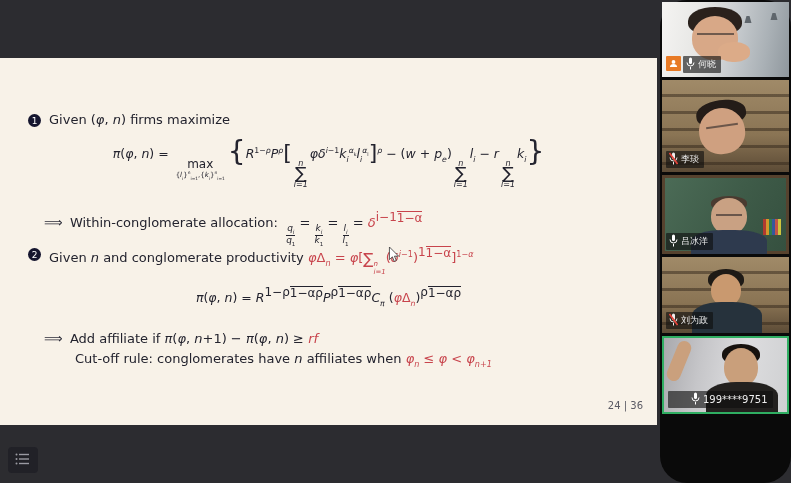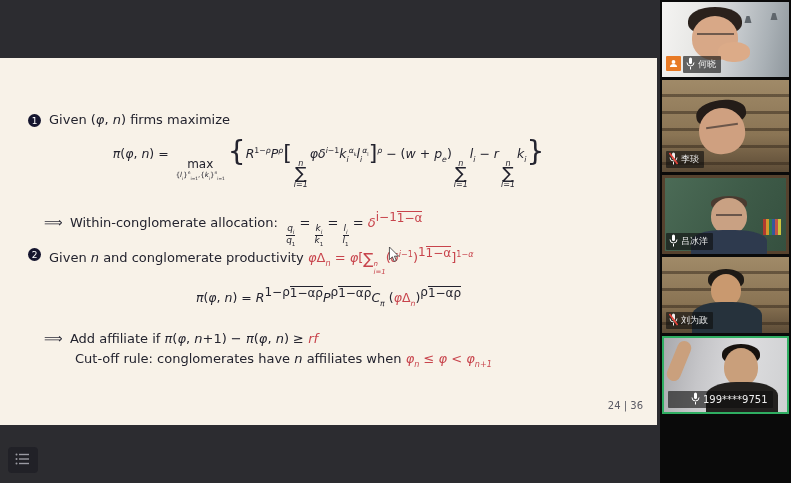--- a/index.html
+++ b/index.html
@@ -43,21 +43,21 @@
   .bigb{font-size:28px;line-height:0;vertical-align:-3px;font-weight:400;}
   .bigk{font-size:22px;line-height:0;vertical-align:-2px;font-weight:400;}
   .pagenum{position:absolute;right:14px;top:342px;font-size:10px;color:#5a5a64;}
   
   .cursor{position:absolute;left:388px;top:247px;z-index:5;}
   
   .panel-btn{position:absolute;left:8px;top:447px;width:30px;height:26px;background:#212127;
     border:none;border-radius:4px;display:flex;align-items:center;justify-content:center;cursor:pointer;}
   
   .video-strip{position:absolute;right:0;top:0;width:131px;height:483px;background:#0a0a0a;
-    box-sizing:border-box;padding:2px 2px 0 2px;}
+    box-sizing:border-box;padding:2px 2px 0 2px;border-radius:27px;}
   .tile{position:relative;width:127px;margin-bottom:3px;overflow:hidden;background:#1a1a1a;box-sizing:border-box;}
   .t1{height:75px;} .t2{height:76px;} .t3{height:92px;} .t4{height:79px;} .t5{height:76px;}
   .t6{height:78px;border:2px solid #2fae62;}
   .bg{position:absolute;inset:0;}
   .bg1{background:linear-gradient(100deg,#f5f4f2 0%,#e7e7e5 30%,#c9cdd0 55%,#aab1b6 80%,#8f979d 100%);}
   .bg2{background:linear-gradient(100deg,#4a5a60 0%,#2f3d43 30%,#1d272c 62%,#12181c 100%);}
   .bg3{background:repeating-linear-gradient(180deg,rgba(50,38,26,0) 0 14px,rgba(50,38,26,.5) 14px 17px),
        linear-gradient(180deg,#a08a68 0%,#8a7454 60%,#5c4b36 100%);}
   .bg4{background:linear-gradient(120deg,#4b6b56 0%,#3f5c49 50%,#35503f 100%);border:3px solid #56422e;}
   .bg6{background:linear-gradient(100deg,#a9a9ad 0%,#c6c6c9 30%,#dddddf 62%,#cfd0d2 100%);}

